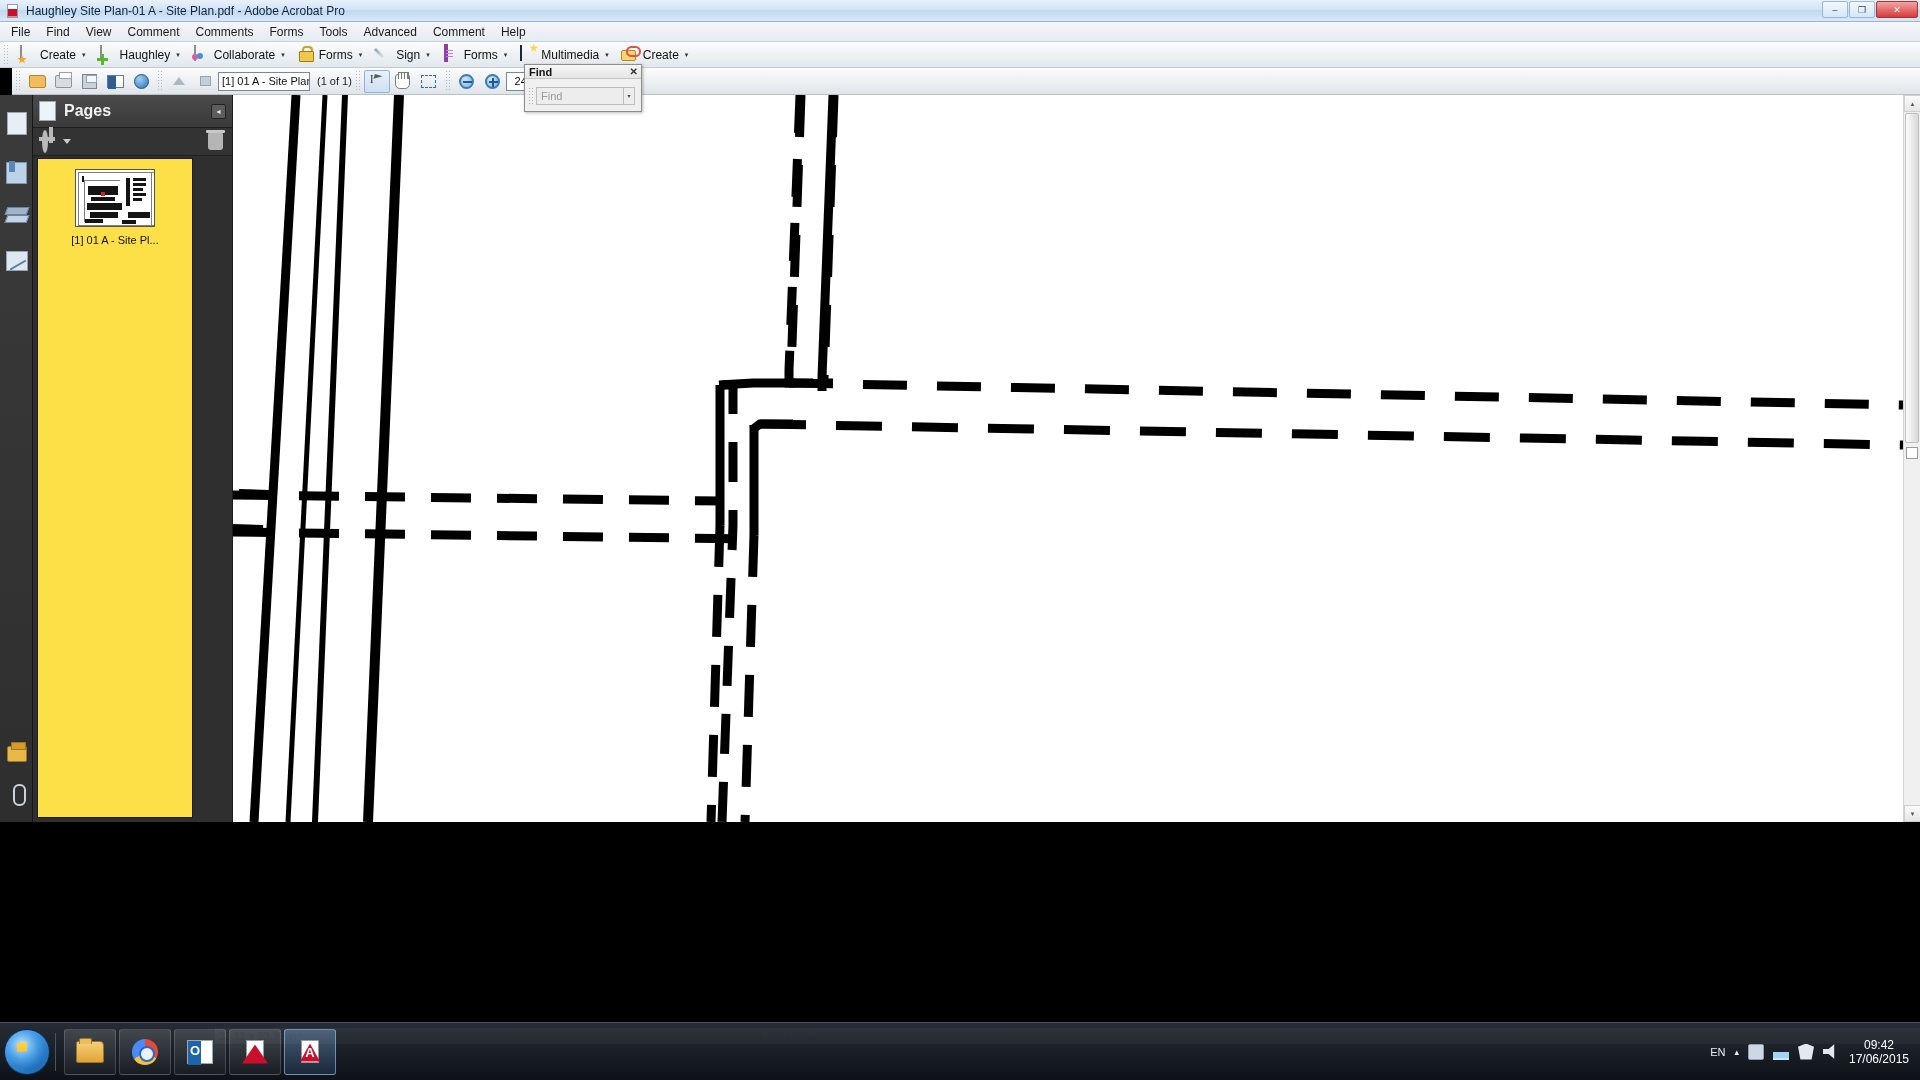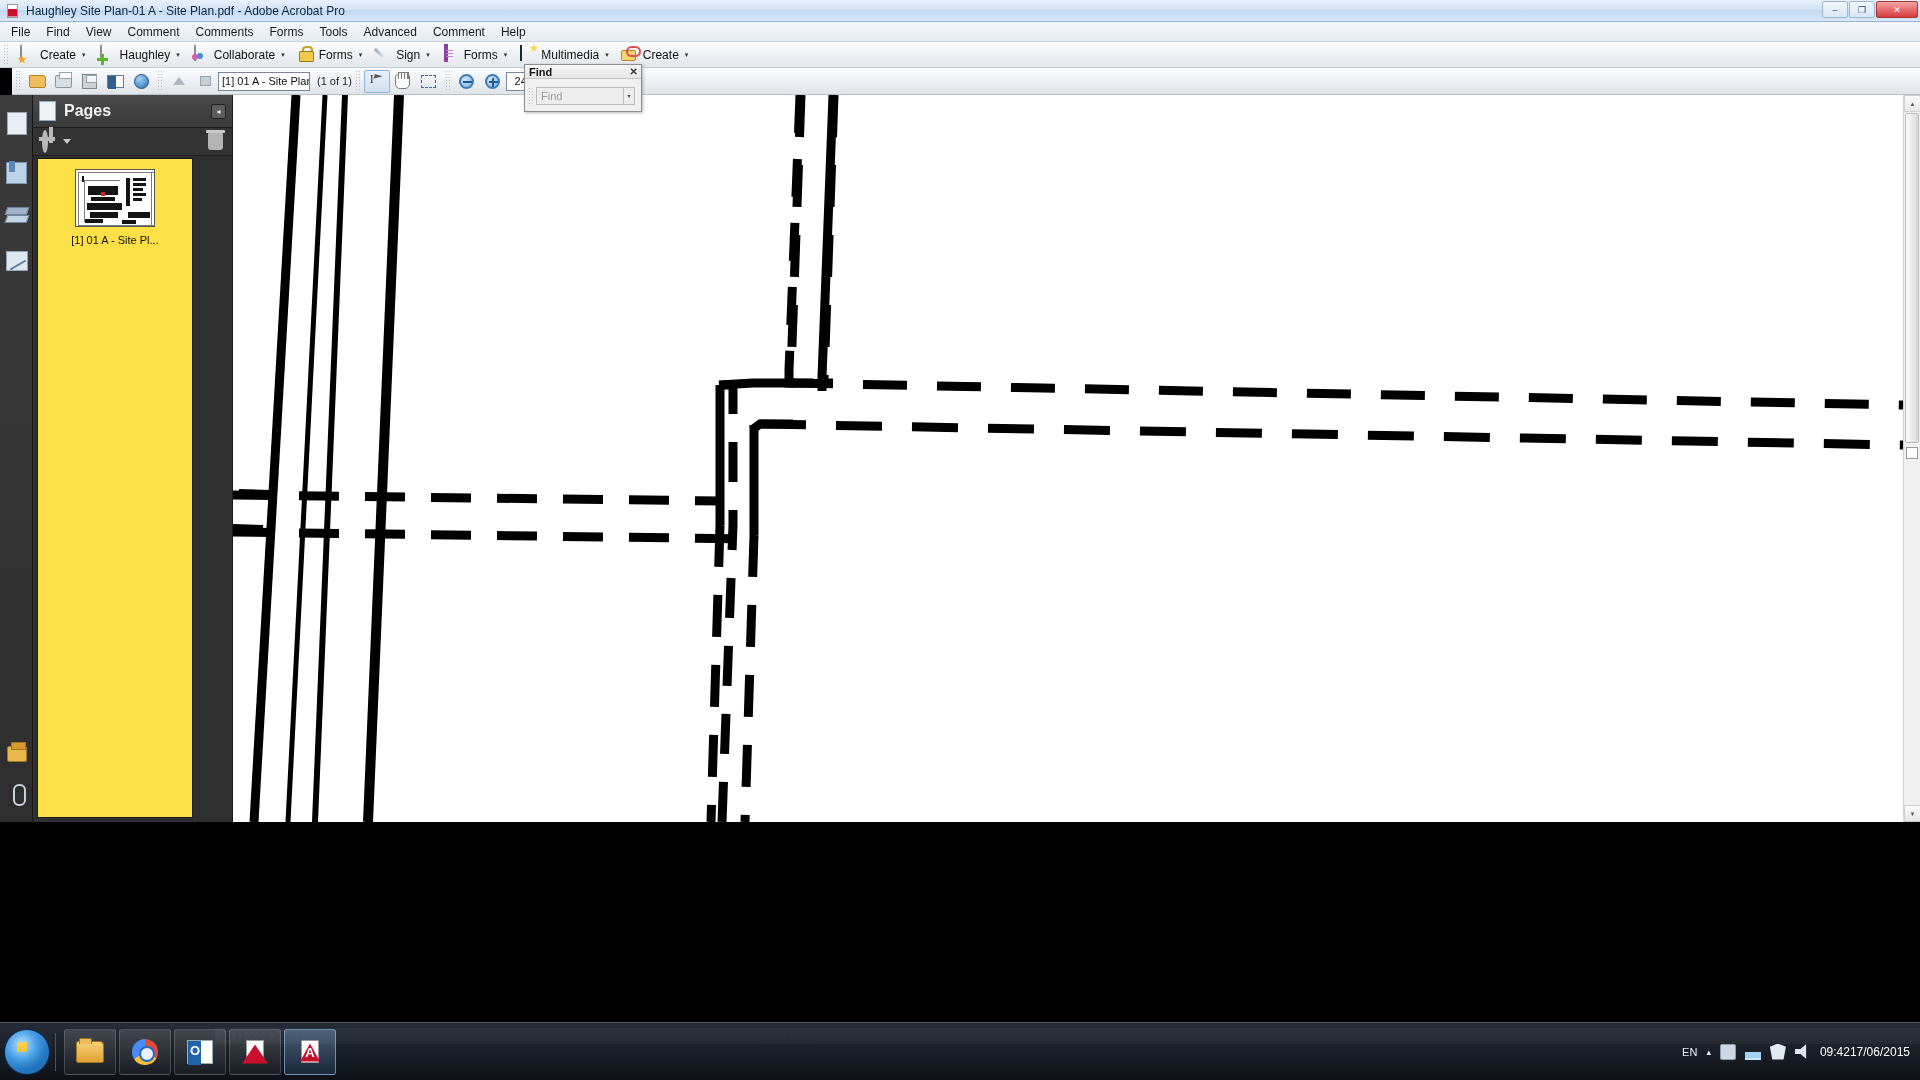--- a/index.html
+++ b/index.html
@@ -316,21 +316,21 @@
     display:flex;align-items:center;justify-content:center; flex:none; position:relative;
   }
   .taskitem.active {
     border-color:rgba(160,210,255,.55);
     background: linear-gradient(to bottom, rgba(150,200,255,.32), rgba(70,130,200,.18));
   }
   .tray {
     margin-left:auto; display:flex; align-items:center; gap:9px;
     padding-right:10px; color:#e9eef4; font-size:11px;
   }
-  .tray-clock{display:flex;align-items:center;line-height:14px;
+  .tray-clock{display:flex;flex-direction:column;align-items:center;line-height:14px;
     font-size:12px;color:#fff;min-width:62px;}
   .tray-ic{width:16px;height:16px;position:relative;}
 
   
   .ti-explorer{width:28px;height:22px;background:linear-gradient(to bottom,#f6cf7a,#e0a433);
     border:1px solid #9c7520;border-radius:2px 4px 2px 2px;position:relative;}
   .ti-explorer:before{content:"";position:absolute;left:2px;top:-4px;width:11px;height:5px;
     background:#e9bd5b;border:1px solid #9c7520;border-bottom:none;border-radius:2px 2px 0 0;}
   .ti-chrome{width:26px;height:26px;border-radius:50%;
     background: conic-gradient(#e24b3a 0 33%, #f6c23e 33% 66%, #4a8cf7 66% 100%);

